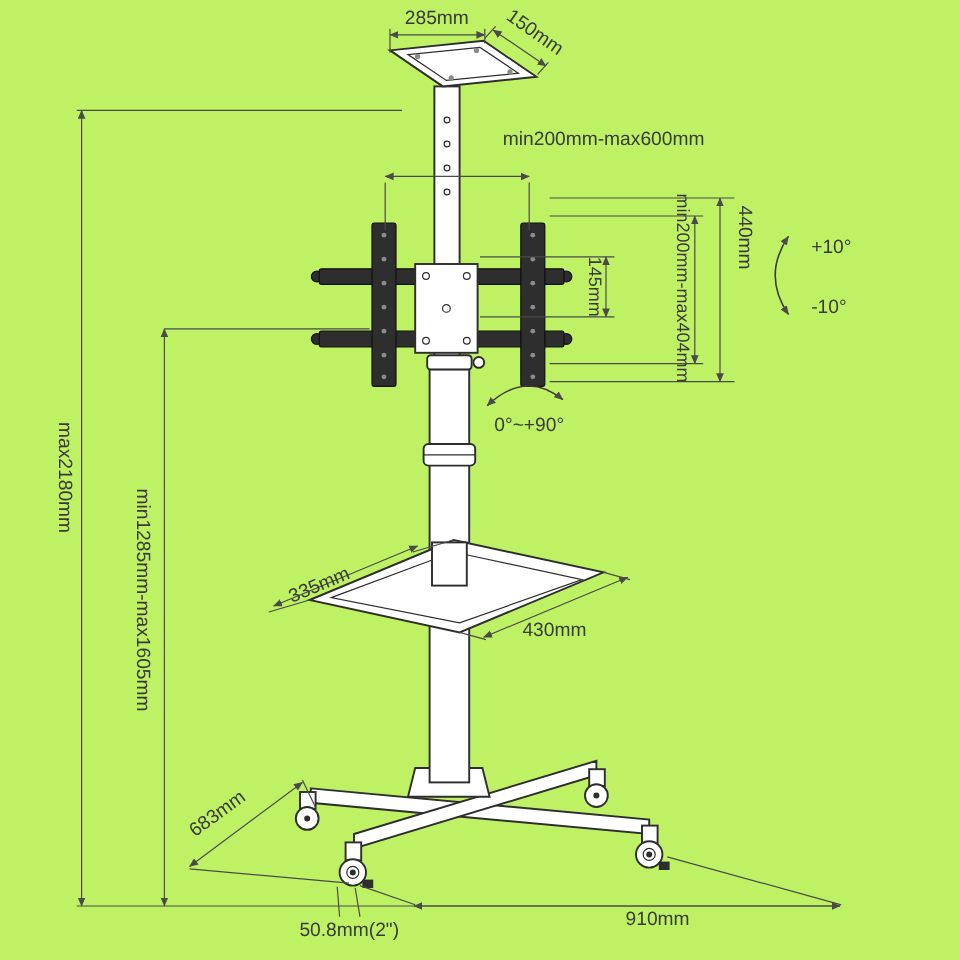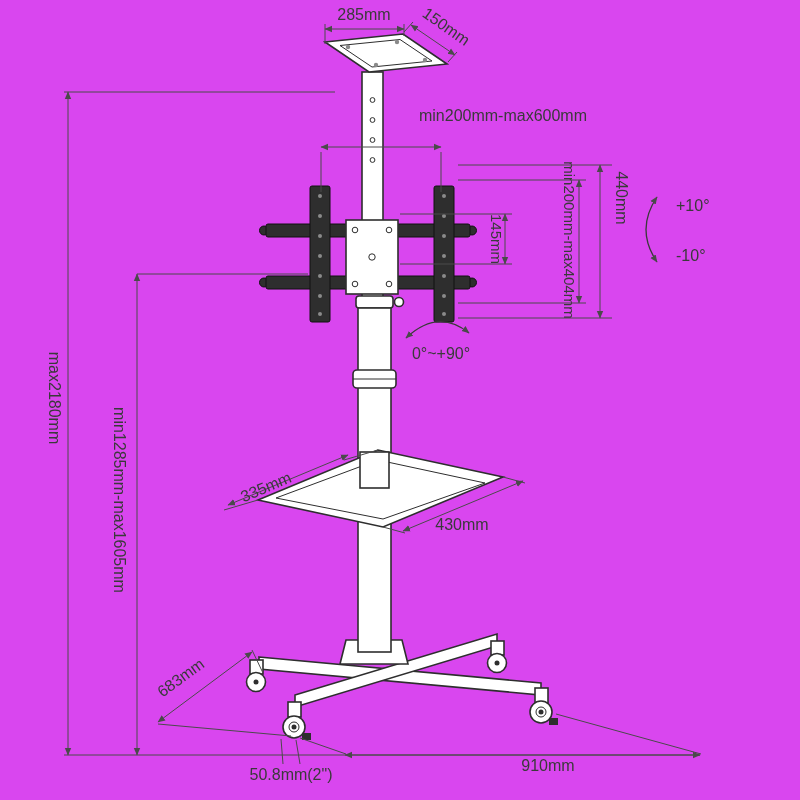--- a/index.html
+++ b/index.html
@@ -1,16 +1,16 @@
 <!DOCTYPE html>
 <html><head>
 <meta charset="utf-8">
 <style>
   html,body{margin:0;padding:0;background:#ffffff;}
-  .stage{width:800px;height:800px;background:#d946ef;position:relative;overflow:hidden;
+  .stage{width:800px;height:800px;background:#bef264;position:relative;overflow:hidden;
          font-family:"Liberation Sans", sans-serif;}
   svg{display:block;}
   .lbl{font-family:"Liberation Sans", sans-serif;font-size:15px;fill:#3a3a3a;}
   .lbl-lg{font-size:16px;}
   .cart{stroke:#2e2e2e;stroke-width:1.6;fill:#ffffff;}
   .cart-thin{stroke:#2e2e2e;stroke-width:1;fill:none;}
   .dark{fill:#2e2e2e;stroke:#111111;stroke-width:1;}
   .hole{fill:#8a8a8a;stroke:none;}
   .dim{stroke:#4a4a4a;stroke-width:1;fill:none;}
   .arc{stroke:#3a3a3a;stroke-width:1.3;fill:none;}

